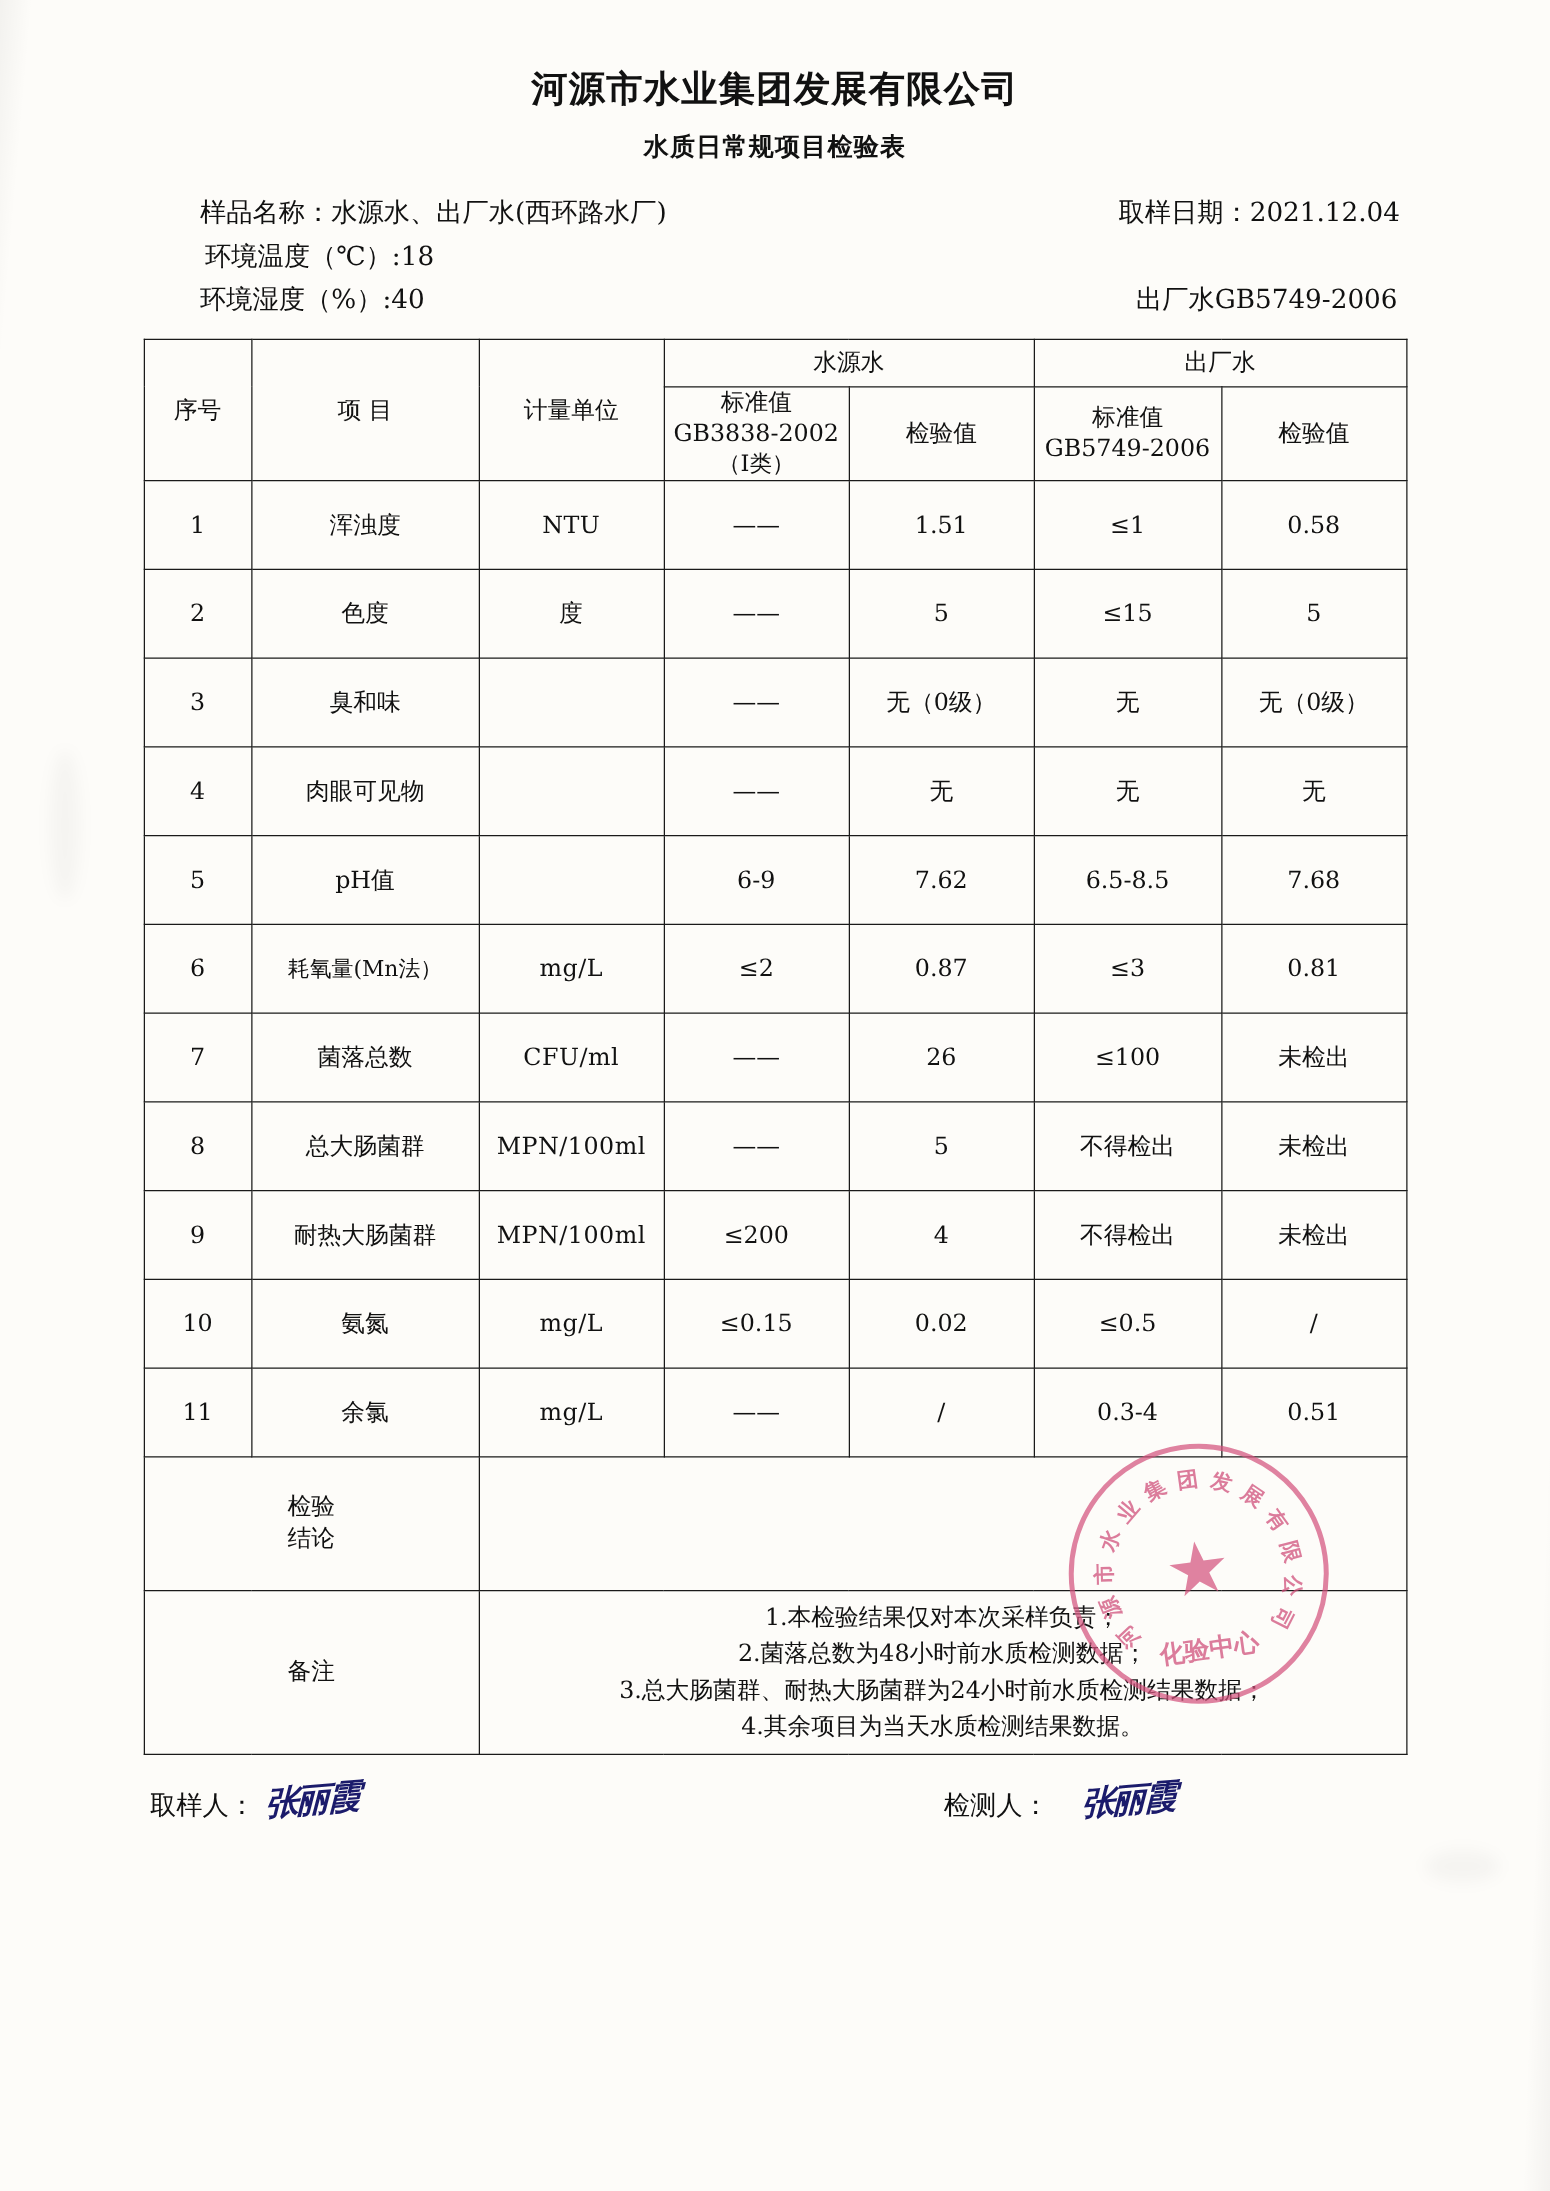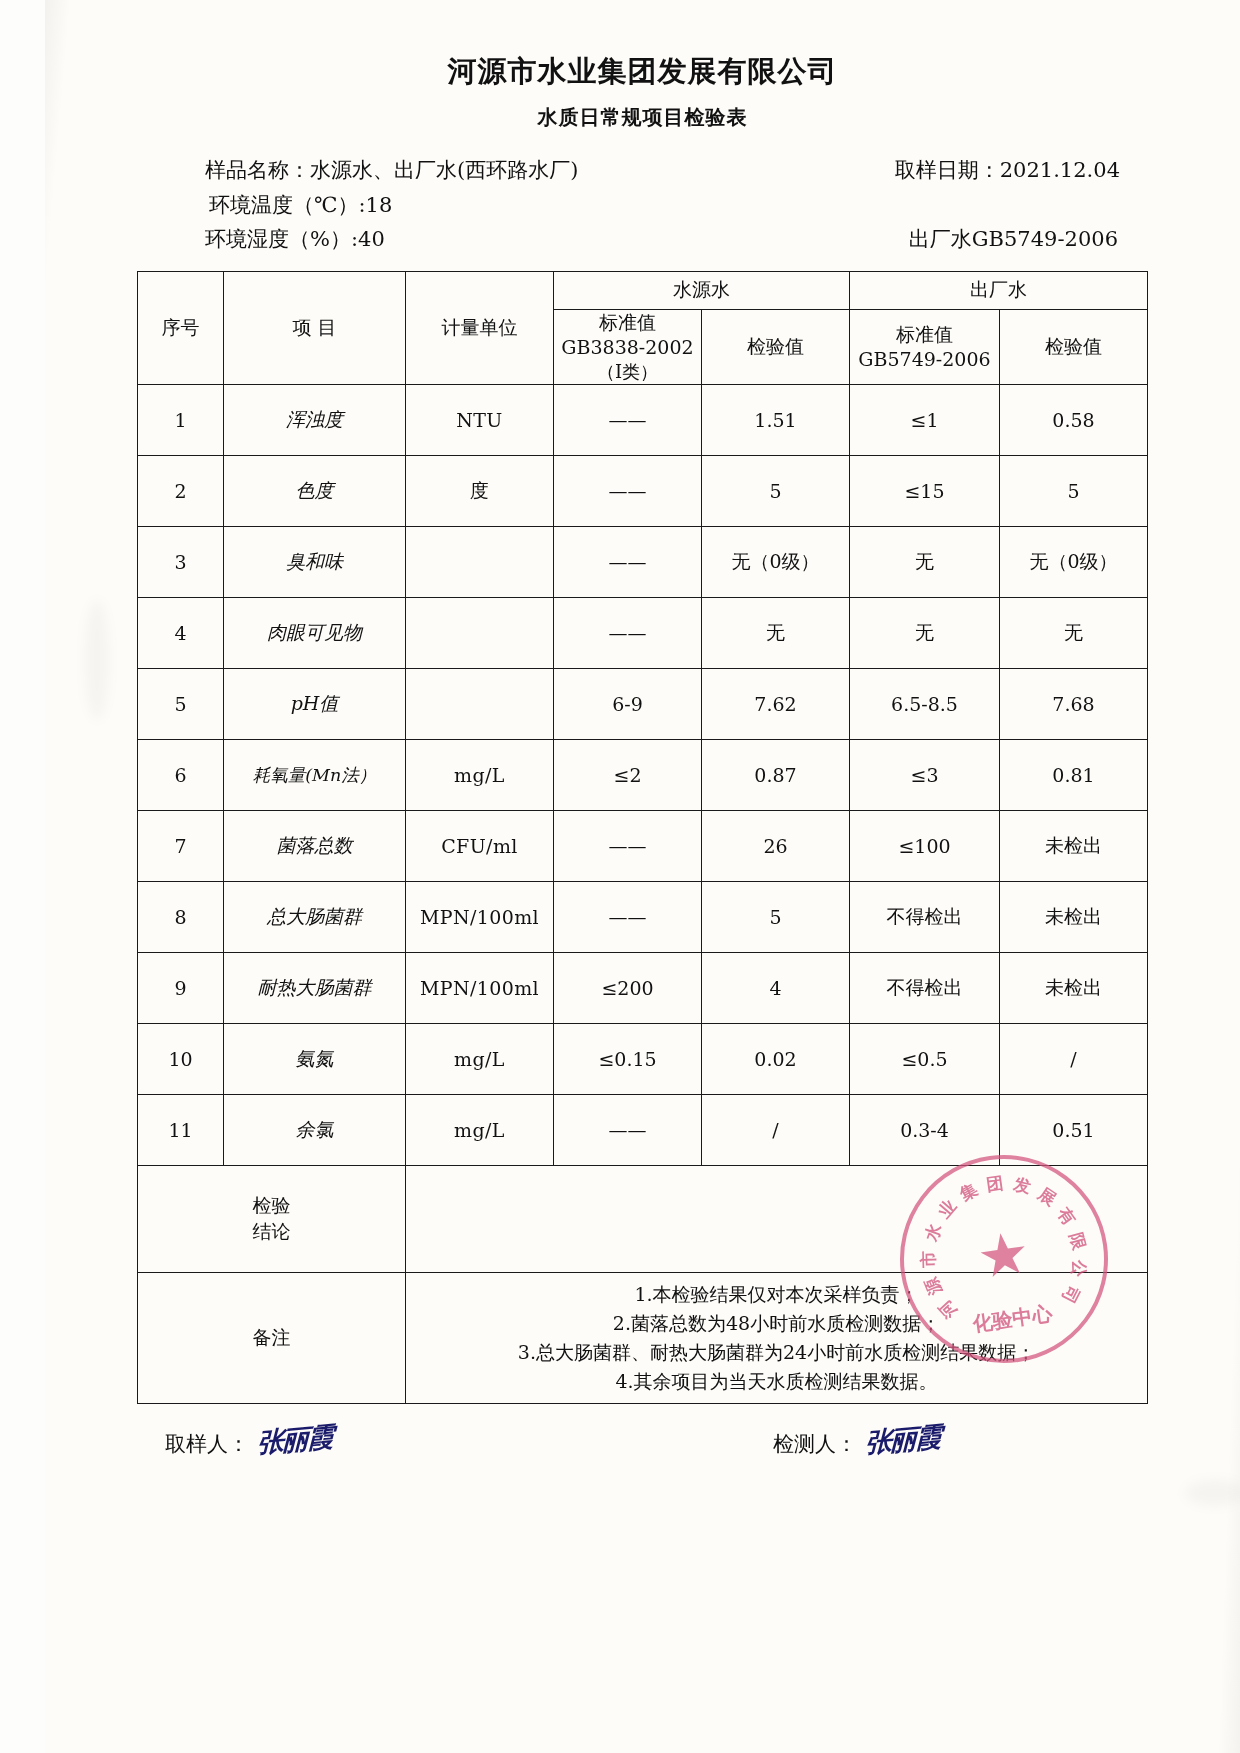--- a/index.html
+++ b/index.html
@@ -15,21 +15,20 @@
     position: relative;
     overflow: hidden;
   }
   .page {
     position: absolute;
     inset: 0;
     background:
       linear-gradient(95deg, rgba(0,0,0,0.045) 0px, rgba(0,0,0,0.0) 26px),
       linear-gradient(-88deg, rgba(0,0,0,0.04) 0px, rgba(0,0,0,0.0) 22px),
       #fdfcf9;
-    margin-left: 45px;
   }
   
   .doc-title {
     text-align: center;
     font-family: "DejaVu Serif", "Liberation Serif", serif;
     font-weight: bold;
     font-size: 29px;
     letter-spacing: 1px;
     padding-top: 52px;
   }
@@ -84,21 +83,21 @@
 
   .hdr-group { height: 38px; font-size: 20px; }
   .hdr-cell  { height: 104px; }
   .hdr-std {
     line-height: 1.32;
     font-size: 17px;
   }
   .hdr-std .l1 { font-size: 19px; }
   .hdr-std .l3 { font-size: 18px; }
   .row-data td { height: 70px; }
-  .cell-item { text-align: left; padding-left: 14px; font-size: 19px; font-style: italic; }
+  .cell-item { text-align: left; padding-left: 14px; font-size: 19px; }
   .cell-item.small { font-size: 17.5px; }
   .unit-mono { font-family: "DejaVu Serif", "Liberation Serif", serif; letter-spacing: .4px; }
 
   .concl-label, .remark-label {
     font-size: 20px;
     line-height: 1.35;
   }
   .concl-cell { height: 106px; }
   .remark-cell {
     text-align: left;
@@ -369,21 +368,21 @@
         </td>
       </tr>
     </tbody>
   </table>
 
   <div class="footer">
     <div class="sign-block">
       <span>取样人：</span>
       <span class="sig">张丽霞</span>
     </div>
-    <div class="sign-block" style="margin-right:180px;">
+    <div class="sign-block" style="margin-right:180px;gap:18px;">
       <span>检测人：</span>
       <span class="sig">张丽霞</span>
     </div>
   </div>
 
   <div class="stamp">
     <div class="arc">
         <span style="transform: rotate(-125deg) translate(0px, -78px) rotate(0deg) translate(-7px, -9px);">河</span>
         <span style="transform: rotate(-104.167deg) translate(0px, -78px) rotate(0deg) translate(-7px, -9px);">源</span>
         <span style="transform: rotate(-83.3333deg) translate(0px, -78px) rotate(0deg) translate(-7px, -9px);">市</span>

